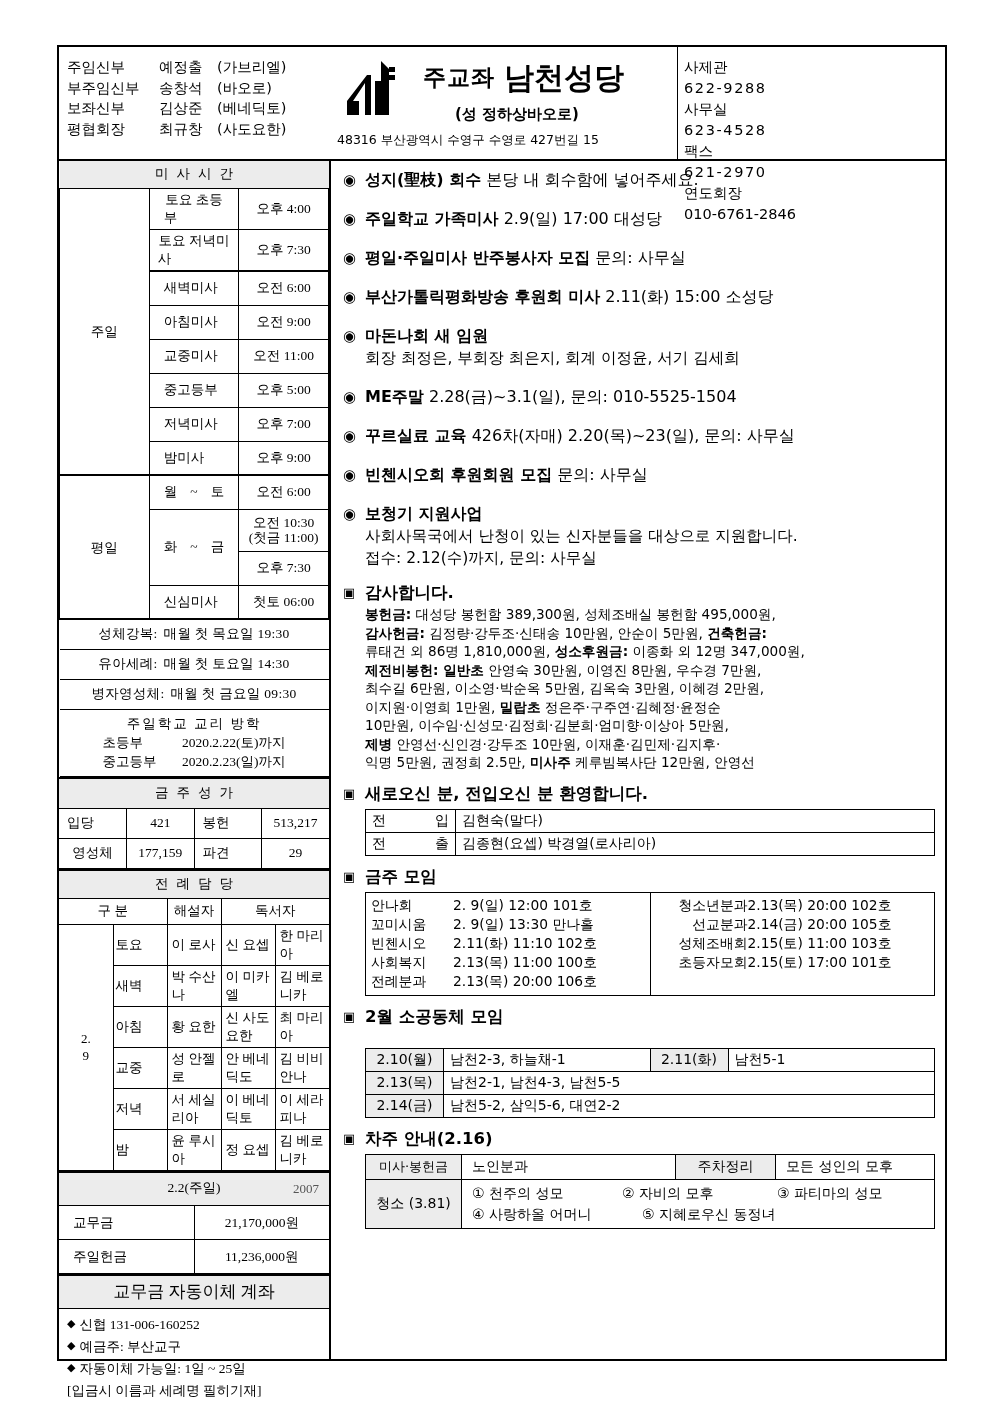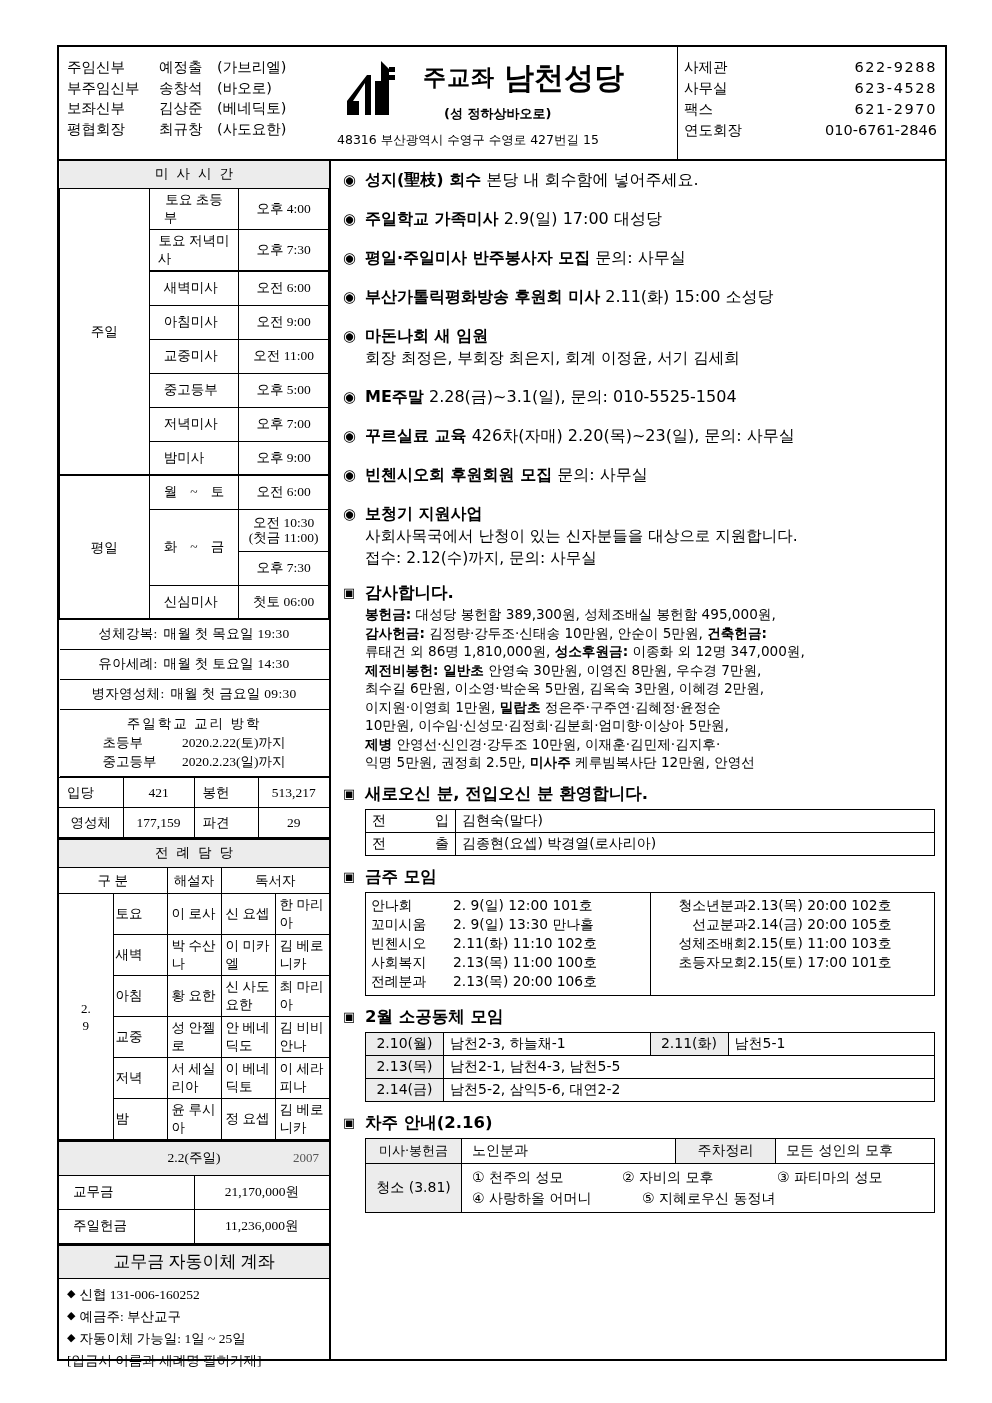--- a/index.html
+++ b/index.html
@@ -70,41 +70,41 @@
     white-space: nowrap;
   }
   #church-title .big {
     font-size: 30px;
     letter-spacing: 0px;
     position: relative;
     top: 3px;
   }
   #church-sub {
     position: absolute;
-    left: 113px; top: 58px;
-    font-size: 13px;
+    left: 124px; top: 58px;
+    font-size: 15px;
     font-weight: bold;
     white-space: nowrap;
   }
   #church-addr {
     position: absolute;
     left: 6px; top: 85px;
     font-size: 12.5px;
     white-space: nowrap;
   }
 
   #hdr-right {
     width: 268px;
     border-left: 1px solid #000;
     padding: 10px 8px 0 6px;
     font-size: 14.5px;
     line-height: 21px;
     white-space: nowrap;
   }
-  .hr-row { display:flex; justify-content: space-between; }
+  .hr-row { display:flex; justify-content: flex-start; flex-direction: column; }
   .hr-label {
     display:inline-block;
     width: 96px;
     text-align: justify;
     text-align-last: justify;
   }
   .hr-val { letter-spacing: 1.6px; }
   .hr-val.tight { letter-spacing: 0px; }
 
   
@@ -294,21 +294,21 @@
     font-size: 13.8px;
     line-height: 19px;
     white-space: nowrap;
     display:flex;
   }
   .meet li .nm { display:inline-block; width: 82px; }
   .meet li .nm.w { width: 92px; }
   .meet li .dt { display:inline-block; }
 
   
-  table.sgc { border-collapse: collapse; table-layout: fixed; width:100%; margin-top:4px;}
+  table.sgc { border-collapse: collapse; table-layout: fixed; width:100%; margin-top:20px;}
   table.sgc td { border:1px solid #000; font-size:14px; padding: 2px 6px; }
   table.sgc td.d { background:#ececec; text-align:center; width:78px; white-space:nowrap;}
 
   
   table.nx { border-collapse: collapse; table-layout: fixed; width:100%; margin-top:4px;}
   table.nx td { border:1px solid #000; font-size:14px; padding:3px 10px; vertical-align: middle;}
   table.nx td.g { background:#ececec; text-align:center; }
   .nx .two { line-height:21px; }
   .nx .two span.it { display:inline-block; }
 </style>
@@ -468,20 +468,23 @@
           <span class="ttl">주일학교 교리 방학</span>
           <span class="r"><span class="k">초등부</span> <span>2020.2.22(토)까지</span></span>
           <span class="r"><span class="k">중고등부</span> <span>2020.2.23(일)까지</span></span>
         </td>
             </tr>
       </tbody>
         </table>
 
       <table class="lt gs">
         <tbody>
+            <tr>
+              <td colspan="4" class="band thick-t" style="border-left:none;border-right:none;">금주성가</td>
+            </tr>
         <tr>
           <td class="spaced-sm" style="width:64px;border-left:none;">입당</td>
           <td>421</td>
           <td class="spaced-sm" style="width:64px;">봉헌</td>
           <td style="border-right:none;">513,217</td>
         </tr>
         <tr>
           <td style="border-left:none;">영성체</td>
           <td>177,159</td>
           <td class="spaced-sm">파견</td>

